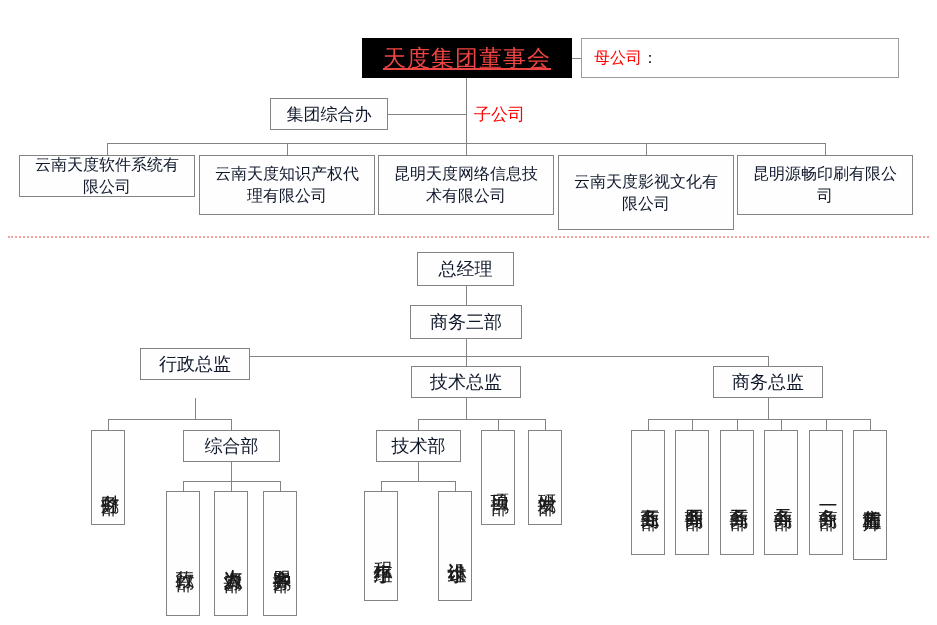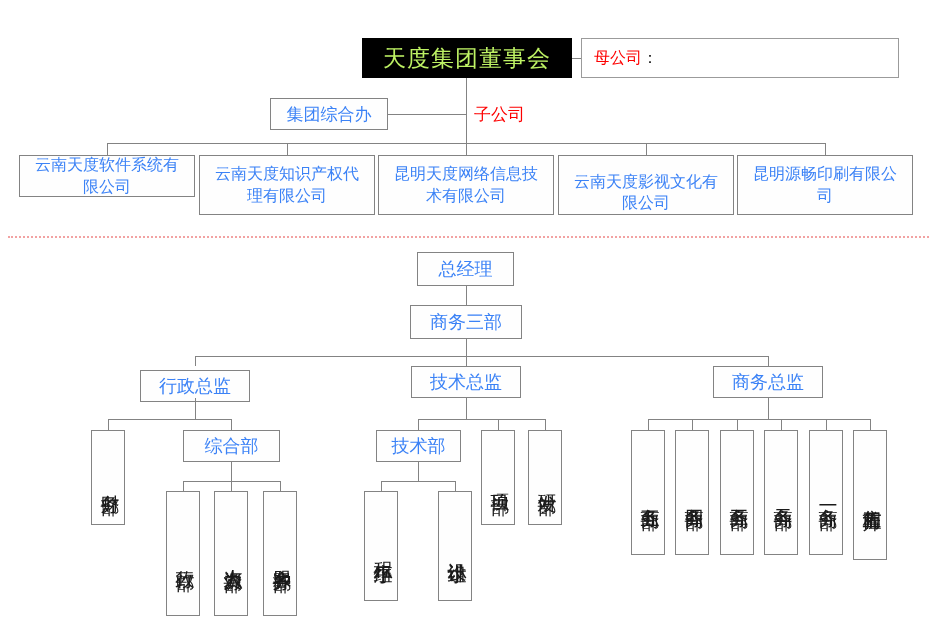--- a/index.html
+++ b/index.html
@@ -17,33 +17,34 @@
   }
   .box {
     position: absolute;
     box-sizing: border-box;
     border: 1px solid #838383;
     background: #fefefe;
     display: flex;
     align-items: center;
     justify-content: center;
     text-align: center;
-    color: #3b82f6;
+    color: #0f172a;
     line-height: 1.35;
   }
   .box-black {
     position: absolute;
     box-sizing: border-box;
     background: #000000;
-    color: #bef264;
+    color: #ef4444;
     display: flex;
     align-items: center;
     justify-content: center;
     text-align: center;
     letter-spacing: 1px;
+    text-decoration: underline;
   }
   .vbox {
     position: absolute;
     box-sizing: border-box;
     border: 1px solid #838383;
     background: #fefefe;
     display: flex;
     align-items: flex-start;
     justify-content: center;
     color: #1a1a1a;
@@ -124,21 +125,21 @@
 
   <div class="box" style="left:19px; top:155px; width:176px; height:42px; font-size:16px; padding:0 10px;">
     <span>云南天度软件系统有限公司</span>
   </div>
   <div class="box" style="left:199px; top:155px; width:176px; height:60px; font-size:16px; padding:0 10px;">
     <span>云南天度知识产权代理有限公司</span>
   </div>
   <div class="box" style="left:378px; top:155px; width:176px; height:60px; font-size:16px; padding:8px 10px;">
     <span>昆明天度网络信息技术有限公司</span>
   </div>
-  <div class="box" style="left:558px; top:155px; width:176px; height:60px; font-size:16px; padding:0 10px;align-items:flex-end;">
+  <div class="box" style="left:558px; top:155px; width:176px; height:75px; font-size:16px; padding:0 10px;">
     <span>云南天度影视文化有限公司</span>
   </div>
   <div class="box" style="left:737px; top:155px; width:176px; height:60px; font-size:16px; padding:0 10px;">
     <span>昆明源畅印刷有限公司</span>
   </div>
 
   <div class="divider" style="left:8px; top:236px; width:921px;"></div>
 
   <div class="box" style="left:417px; top:252px; width:97px; height:34px; font-size:18px;">
     <span>总经理</span>
@@ -148,21 +149,21 @@
   <div class="box" style="left:410px; top:305px; width:112px; height:34px; font-size:18px;">
     <span>商务三部</span>
   </div>
   <div class="line-v" style="left:466px; top:339px; height:17px;"></div>
 
   <div class="line-h" style="left:195px; top:356px; width:574px;"></div>
   <div class="line-v" style="left:195px; top:356px; height:10px;"></div>
   <div class="line-v" style="left:466px; top:356px; height:10px;"></div>
   <div class="line-v" style="left:768px; top:356px; height:10px;"></div>
 
-  <div class="box" style="left:140px; top:370px; width:110px; height:32px; font-size:18px;">
+  <div class="box" style="left:140px; top:348px; width:110px; height:32px; font-size:18px;">
     <span>行政总监</span>
   </div>
   <div class="box" style="left:411px; top:366px; width:110px; height:32px; font-size:18px;">
     <span>技术总监</span>
   </div>
   <div class="box" style="left:713px; top:366px; width:110px; height:32px; font-size:18px;">
     <span>商务总监</span>
   </div>
 
   <div class="line-v" style="left:195px; top:398px; height:21px;"></div>

